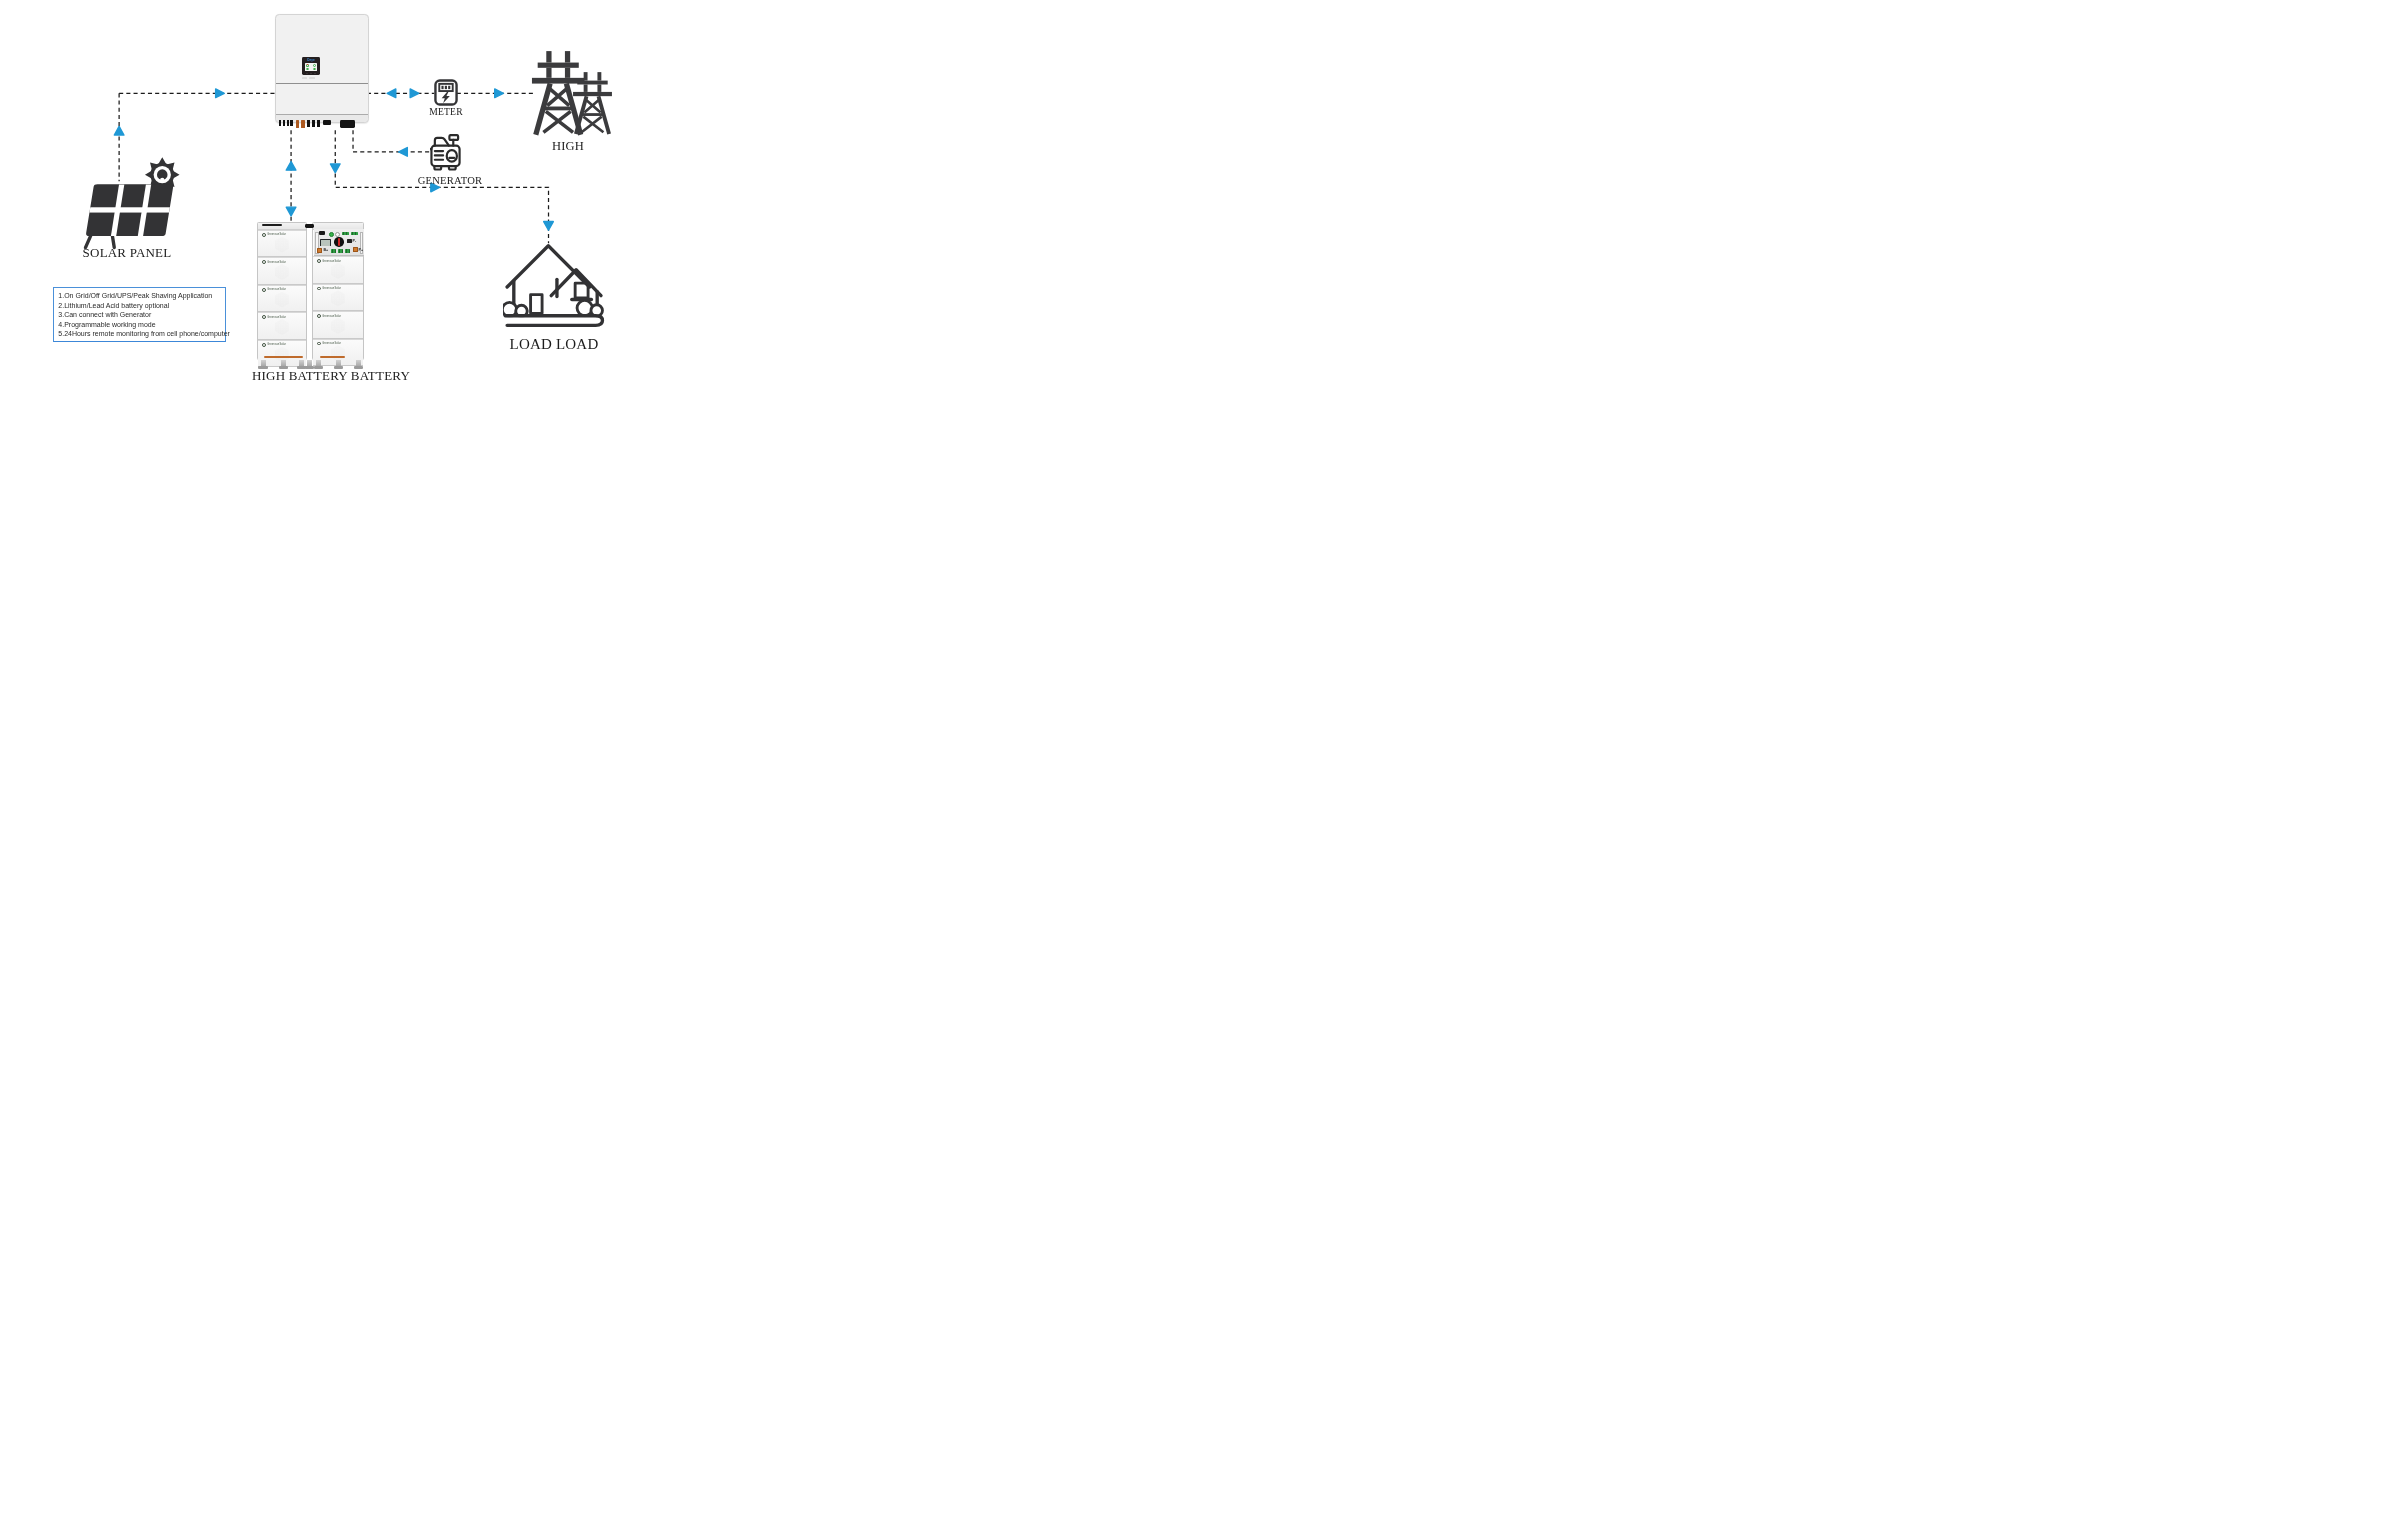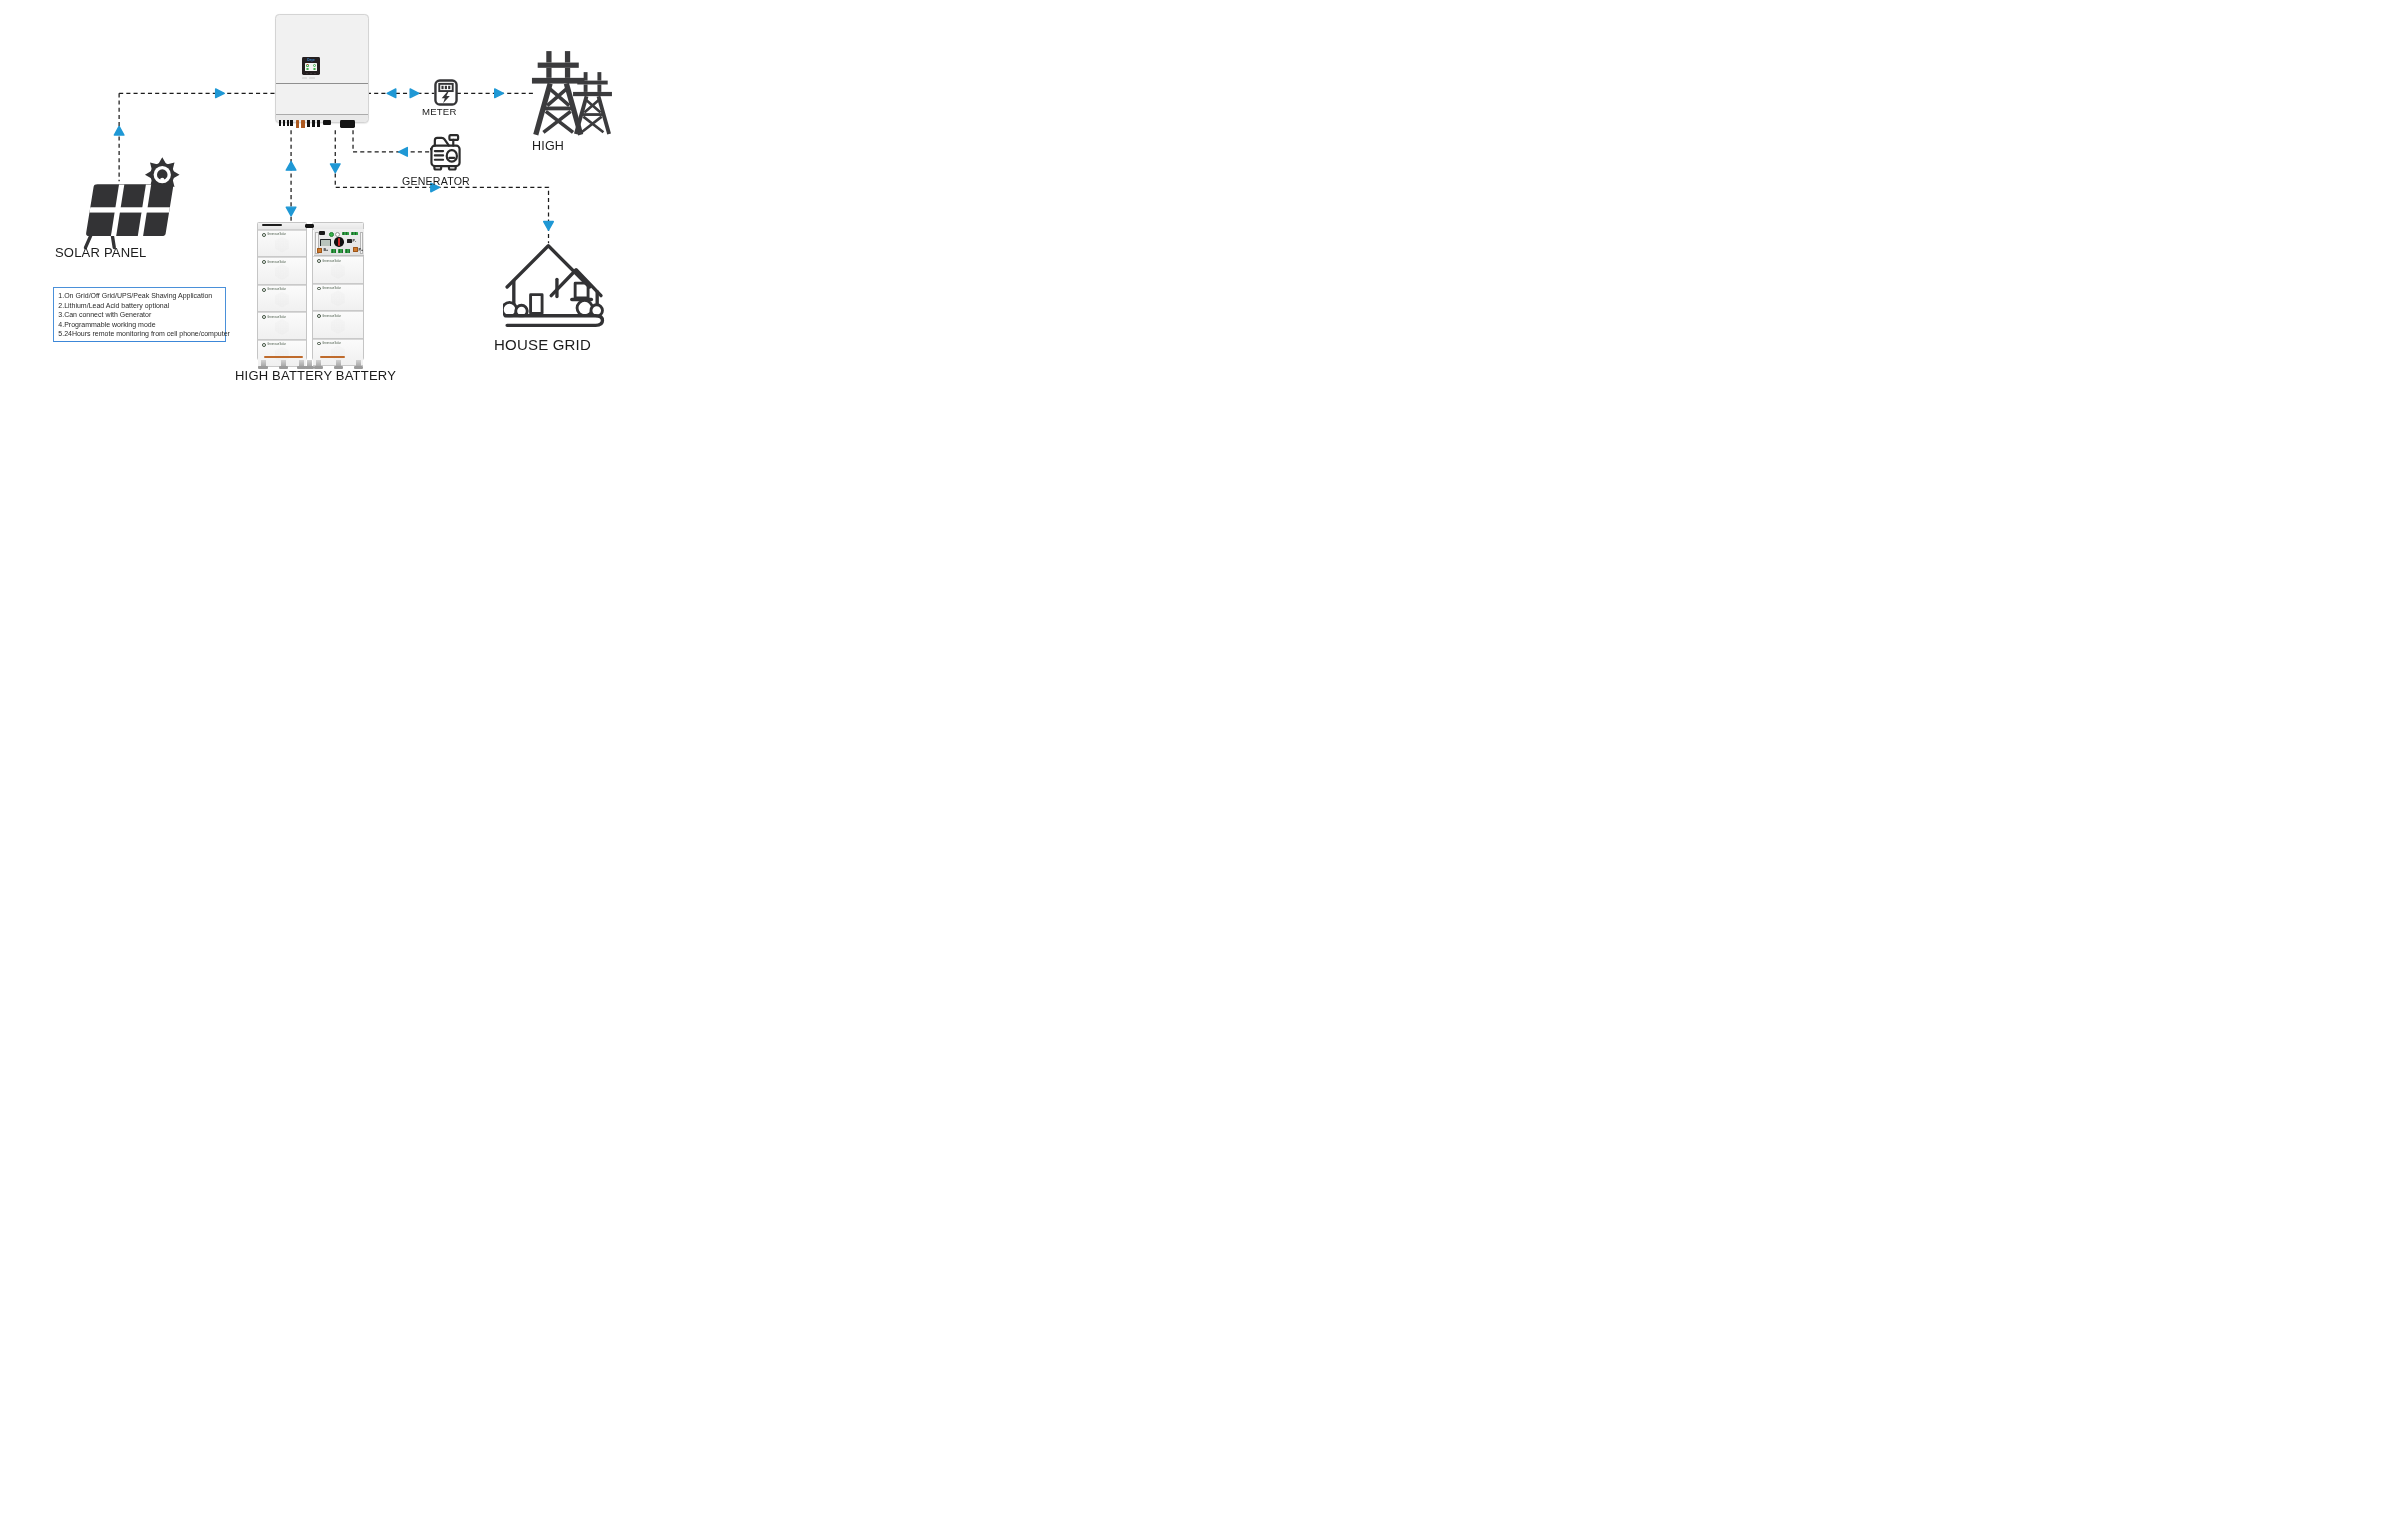--- a/index.html
+++ b/index.html
@@ -2,21 +2,21 @@
 <html style="font-size:7.7px"><head>
 <meta charset="utf-8">
 <style>
   html,body{margin:0;padding:0;background:#fff;}
   #canvas{position:relative;width:683px;height:384px;background:#fff;overflow:hidden;
           font-family:"Liberation Sans",sans-serif;}
   .abs{position:absolute;}
   svg{display:block;}
 
   
-  .node-label{position:absolute;color:#1c1c1c;letter-spacing:0.2px;white-space:nowrap;}
+  .node-label{position:absolute;color:#1c1c1c;text-align:center;letter-spacing:0.2px;white-space:nowrap;font-family:Liberation Serif, serif;}
 
   
   #inverter{position:absolute;left:275px;top:14px;width:92px;height:107px;background:#f1f1f1;
             border:0.5px solid #d4d4d4;border-radius:4.3px;box-shadow:0 0.5px 1px rgba(0,0,0,.08);}
   #inv-lower{position:absolute;left:0;right:0;top:99px;bottom:0;background:#e9e9e9;border-radius:0 0 4.3px 4.3px;}
   .inv-div1{position:absolute;left:0;right:0;top:68px;height:1px;background:#8f8f8f;}
   .inv-div2{position:absolute;left:0;right:0;top:99px;height:0.5px;background:#ababab;}
   #inv-screen{position:absolute;left:26px;top:42px;width:18px;height:18px;background:#241f20;border-radius:1.4px;}
   #inv-logo{position:absolute;left:0;right:0;top:1px;text-align:center;font-size:3.1px;color:#3c86cd;font-weight:bold;}
   #inv-display{position:absolute;left:2.9px;top:5.8px;width:12.5px;height:8.6px;background:#f4f6f3;border-radius:0.5px;}
@@ -204,21 +204,21 @@
     </g>
     <g>
       <circle cx="13" cy="143" r="15" fill="#fff" stroke="#323234" stroke-width="6"></circle>
       <circle cx="38" cy="146" r="12" fill="#fff" stroke="#323234" stroke-width="6"></circle>
       <circle cx="170" cy="140" r="16" fill="#fff" stroke="#323234" stroke-width="6"></circle>
       <circle cx="195" cy="145" r="12" fill="#fff" stroke="#323234" stroke-width="6"></circle>
       <rect x="0" y="159" width="218" height="14" fill="#fff" stroke="none"></rect>
     </g>
     <path d="M4,156 H193 Q207,156 207,166 Q207,176 193,176 H8" fill="none" stroke="#323234" stroke-width="7" stroke-linecap="round"></path>
   </svg>
-  <div class="node-label" style="left:494px;top:336px;width:120px;font-size:15px;">HOUSE GRID</div>
+  <div class="node-label" style="left:494px;top:336px;width:120px;font-size:15px;">LOAD LOAD</div>
 
   <div>
 
     <div class="tower" style="left:257px;top:222px;width:50px;height:138px;">
       <div class="rail">
         <div class="rail-handle"></div>
       </div>
       <div class="bat-module">
         <span class="bat-logo">
             <i class="logo-dot"></i>

